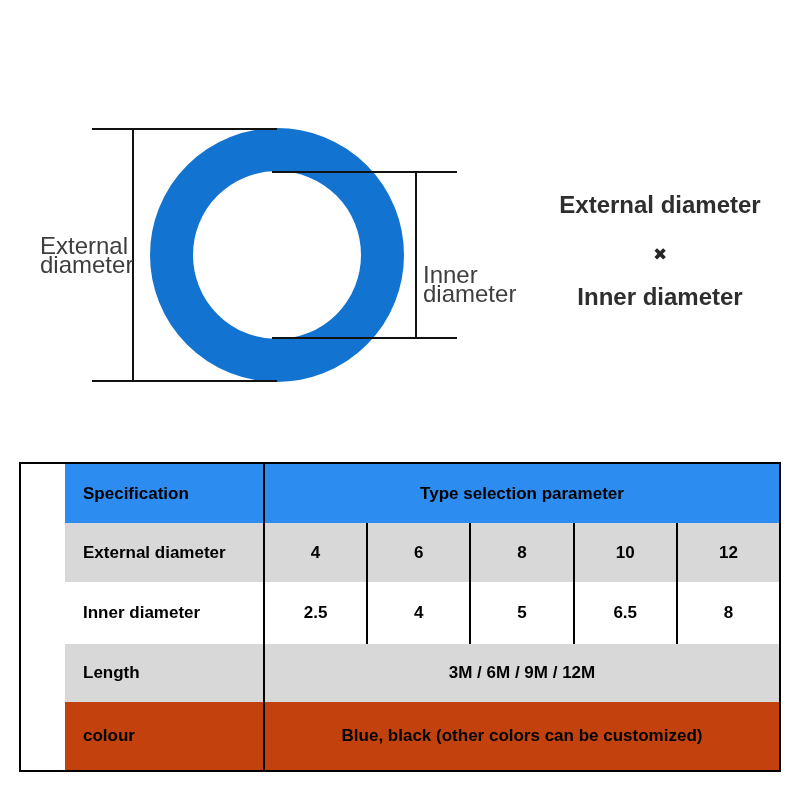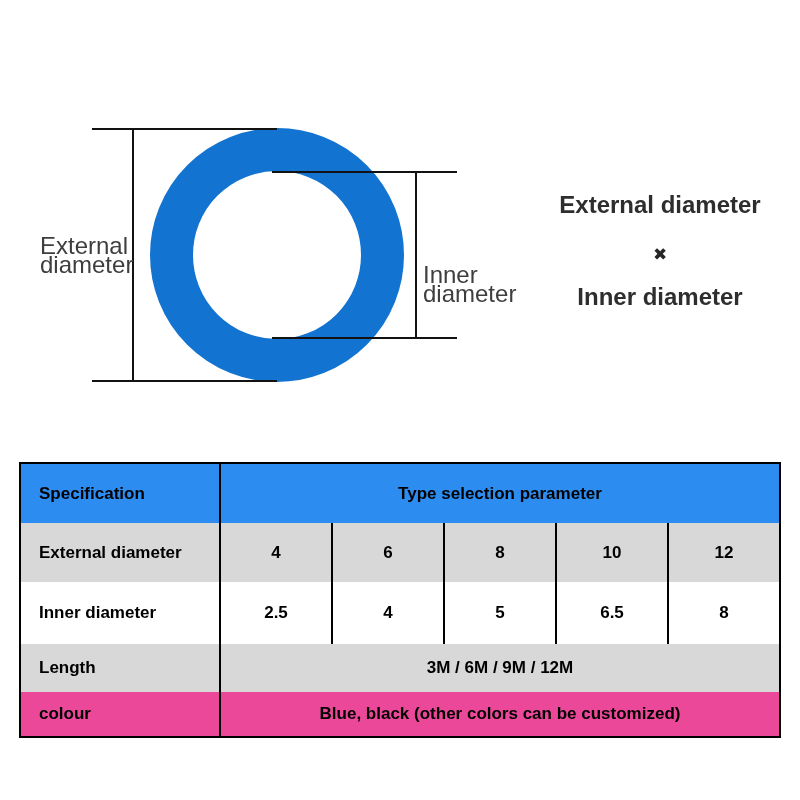--- a/index.html
+++ b/index.html
@@ -41,28 +41,28 @@
   .formula-op {
     font-size:17px; font-weight:700; color:#262626;
     margin-top:29px; margin-bottom:22px; line-height:17px;
     font-family:"DejaVu Sans", sans-serif;
   }
 
   
   .spec-table {
     position:absolute; left:19px; top:462px; width:762px;
     border:2px solid #000; background:#fff;
-    font-size:17px; font-weight:700; color:#000;
+    font-size:17px; font-weight:700; color:#000;padding-left:44px;
   }
   .t-row { display:flex; width:100%; }
   .row-header { height:59px; background:#2d8cf0; }
   .row-ext    { height:59px; background:#d8d8d8; }
   .row-inn    { height:62px; background:#ffffff; }
-  .row-len    { height:48px; background:#d8d8d8; }
-  .row-col    { height:44px; background:#ec4899; }
+  .row-len    { height:58px; background:#d8d8d8; }
+  .row-col    { height:68px; background:#c2410c; }
   .t-label {
     flex:0 0 200px; border-right:2px solid #000;
     display:flex; align-items:center; padding-left:18px;
   }
   .t-span {
     flex:1; display:flex; align-items:center; justify-content:center;
     text-align:center;
     border-radius:14px;
   }
   .t-cell {

